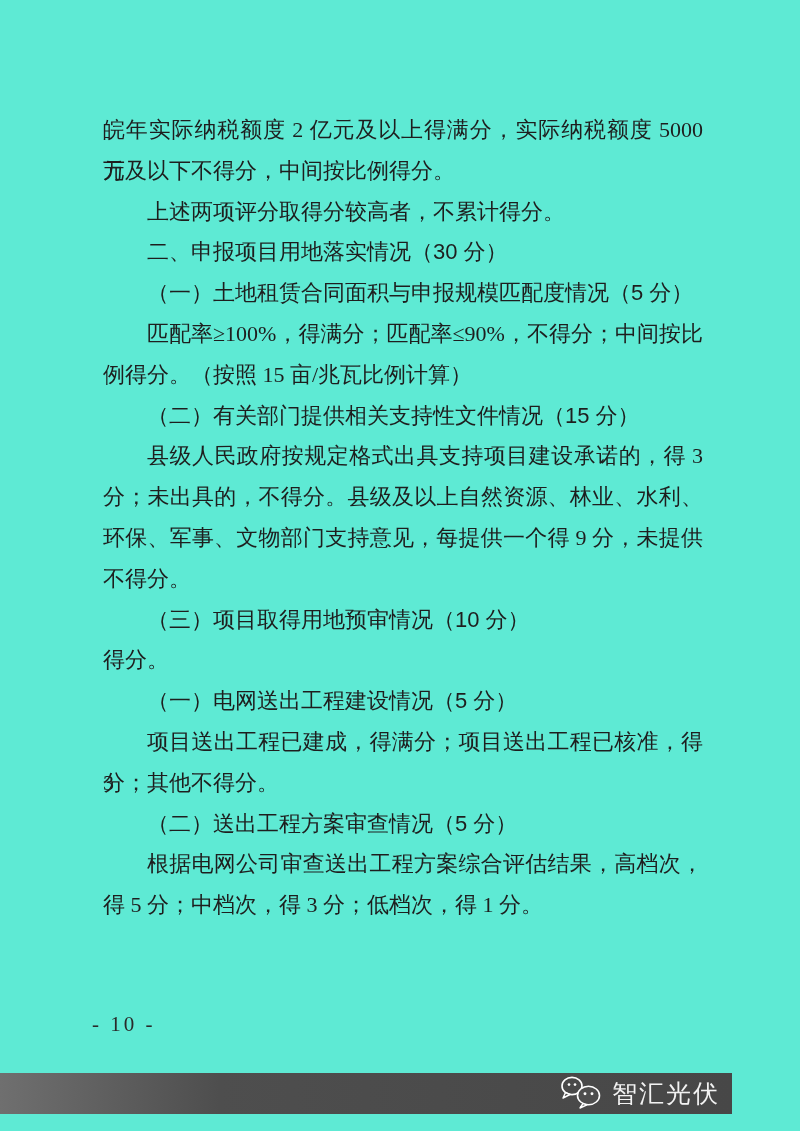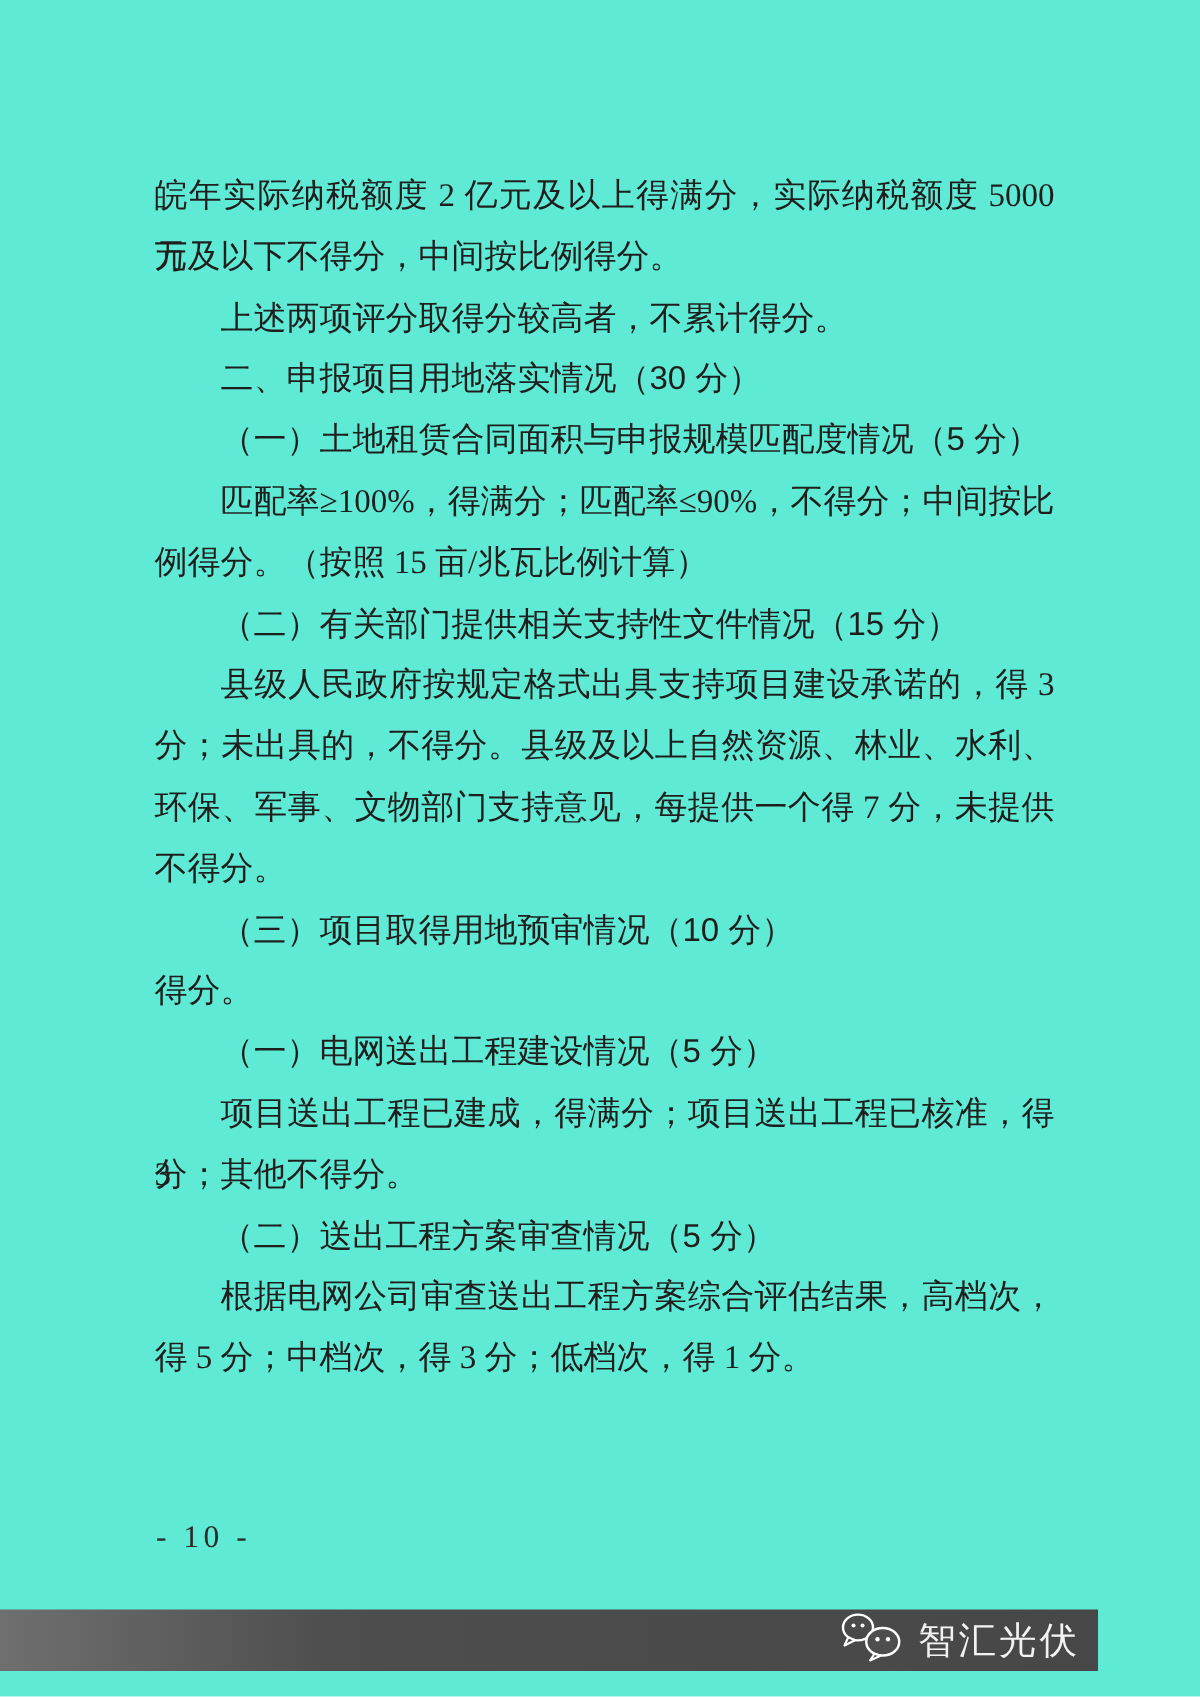--- a/index.html
+++ b/index.html
@@ -30,21 +30,21 @@
     text-align:justify;
     text-align-last:justify;
   }
   .indent{ text-indent:2em; }
   .head{
     font-family:"Liberation Sans", sans-serif;
     font-weight:normal;
   }
   .pagenum{
     position:absolute;
-    left:104px;
+    left:92px;
     top:1012px;
     font-size:21px;
     letter-spacing:3px;
     color:#2a2a2a;
     font-family:"Liberation Serif", serif;
   }
   .footer-band{
     position:absolute;
     left:0;
     top:1073px;
@@ -78,21 +78,21 @@
     <div class="line full">皖年实际纳税额度 2 亿元及以上得满分，实际纳税额度 5000 万</div>
     <div class="line">元及以下不得分，中间按比例得分。</div>
     <div class="line indent">上述两项评分取得分较高者，不累计得分。</div>
     <div class="line head indent">二、申报项目用地落实情况（30 分）</div>
     <div class="line head indent">（一）土地租赁合同面积与申报规模匹配度情况（5 分）</div>
     <div class="line indent full">匹配率≥100%，得满分；匹配率≤90%，不得分；中间按比</div>
     <div class="line">例得分。（按照 15 亩/兆瓦比例计算）</div>
     <div class="line head indent">（二）有关部门提供相关支持性文件情况（15 分）</div>
     <div class="line indent full">县级人民政府按规定格式出具支持项目建设承诺的，得 3</div>
     <div class="line full">分；未出具的，不得分。县级及以上自然资源、林业、水利、</div>
-    <div class="line full">环保、军事、文物部门支持意见，每提供一个得 7 分，未提供</div>
+    <div class="line full">环保、军事、文物部门支持意见，每提供一个得 9 分，未提供</div>
     <div class="line">不得分。</div>
     <div class="line head indent">（三）项目取得用地预审情况（10 分）</div>
     <div class="line">得分。</div>
     <div class="line head indent">（一）电网送出工程建设情况（5 分）</div>
     <div class="line indent full">项目送出工程已建成，得满分；项目送出工程已核准，得 3</div>
     <div class="line">分；其他不得分。</div>
     <div class="line head indent">（二）送出工程方案审查情况（5 分）</div>
     <div class="line indent full">根据电网公司审查送出工程方案综合评估结果，高档次，</div>
     <div class="line">得 5 分；中档次，得 3 分；低档次，得 1 分。</div>
   </div>

